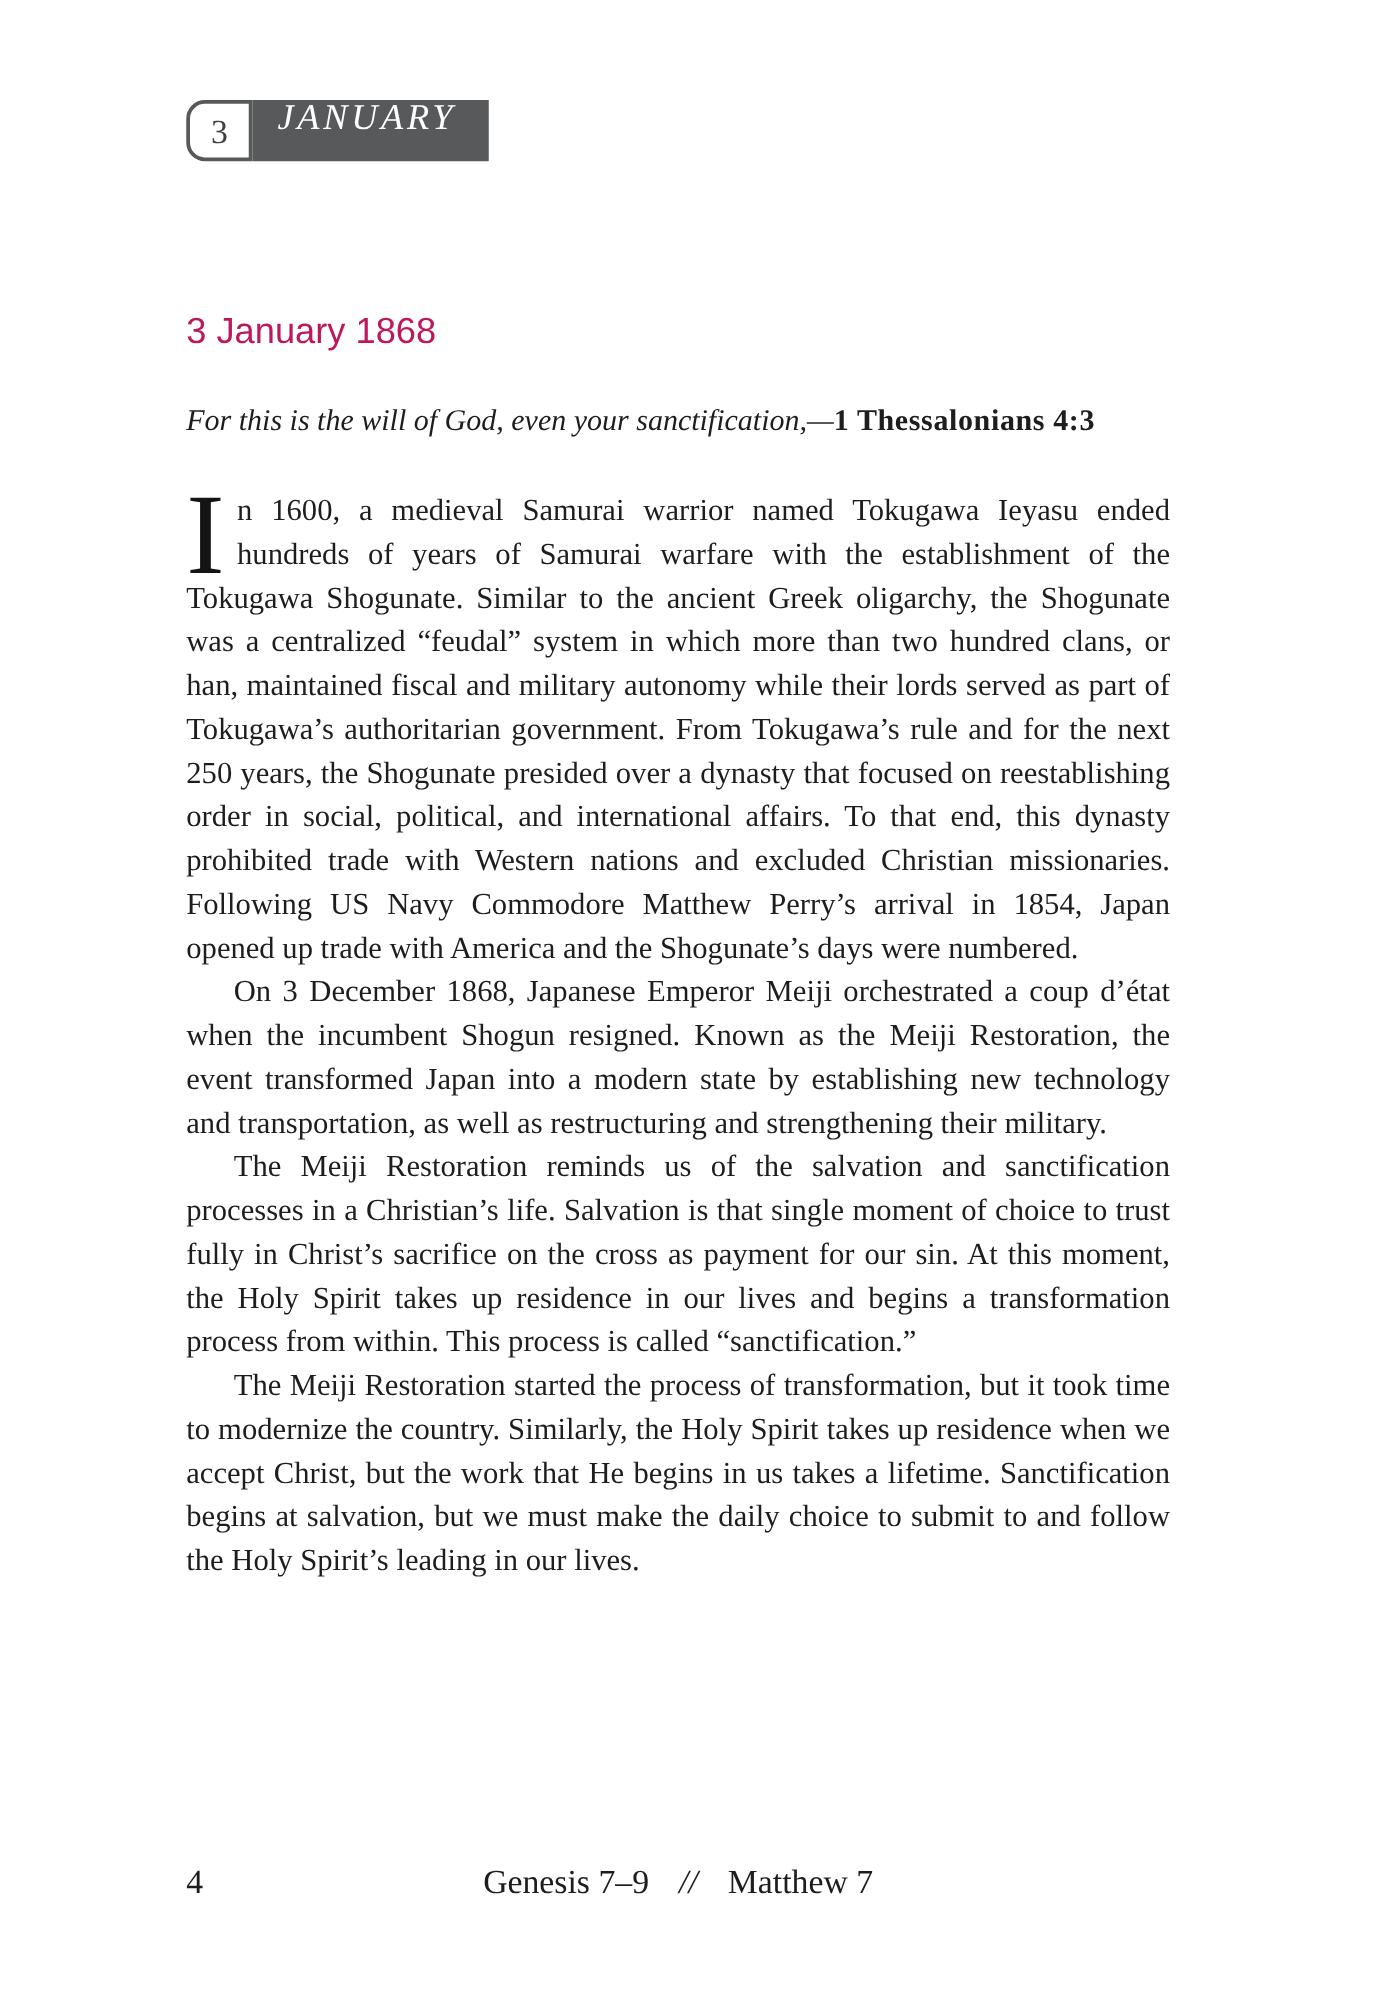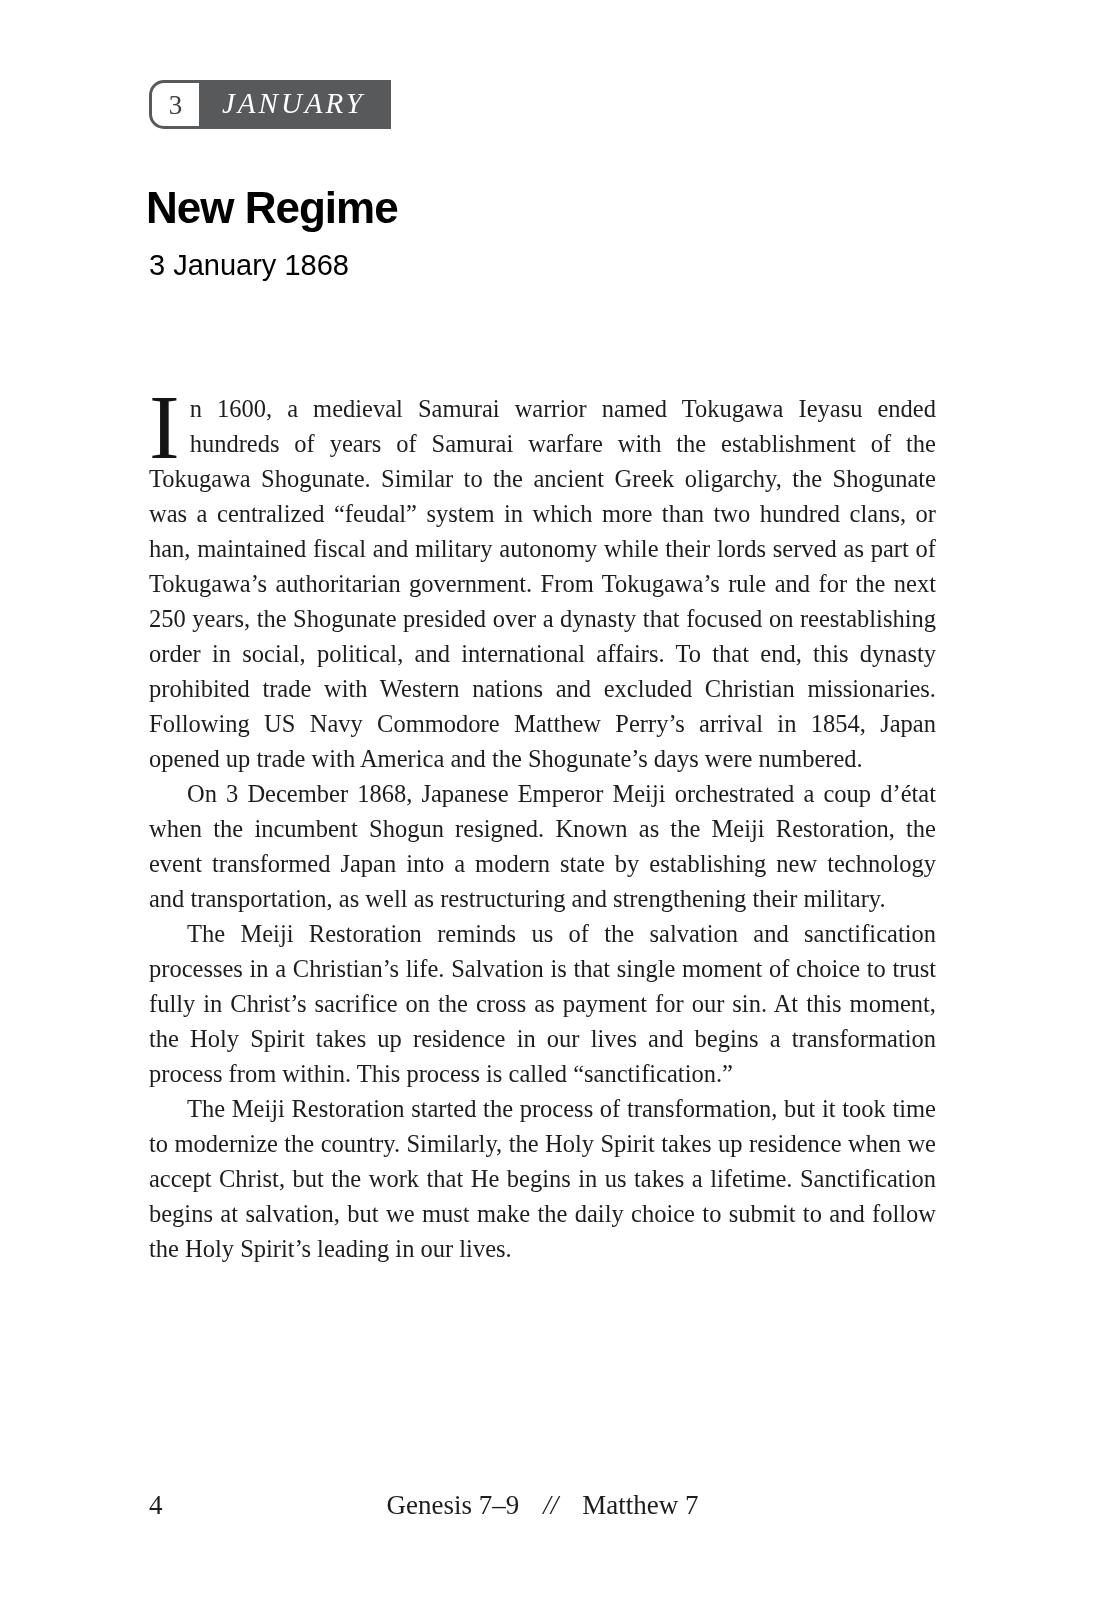--- a/index.html
+++ b/index.html
@@ -21,21 +21,21 @@
     box-sizing:border-box;
     width:53px;
     background:#ffffff;
     border:3px solid #58595b;
     border-radius:15px 0 0 15px;
     display:flex;align-items:center;justify-content:center;
   }
   .day-num{font-size:27px;color:#3f4042;line-height:1;padding-top:2px;}
   .month-box{
     background:#58595b;
-    display:flex;align-items:center;
+    display:flex;
     padding:0 26px 0 20px;
   }
   .month-label{
     color:#ffffff;
     font-style:italic;
     font-size:29px;
     letter-spacing:3px;
     line-height:1;
     padding-bottom:3px;
   }
@@ -45,21 +45,21 @@
     font-family:"Liberation Sans", sans-serif;
     font-weight:bold;
     font-size:44px;
     letter-spacing:-1px;
     color:#000000;
   }
   .dateline{
     position:absolute;left:149px;top:249px;
     font-family:"Liberation Sans", sans-serif;
     font-size:29px;
-    color:#000000;
+    color:#be185d;
   }
   
   .scripture{
     position:absolute;left:149px;top:324px;width:790px;
     font-size:24px;
     white-space:nowrap;
   }
   .scripture .quote{font-style:italic;font-weight:normal;}
   .scripture .reference{font-weight:bold;font-style:normal;letter-spacing:0.5px;}
   
@@ -100,24 +100,24 @@
 
   <header class="chapter-badge">
     <span class="day-box">
       <span class="day-num">3</span>
     </span>
     <span class="month-box">
       <span class="month-label">JANUARY</span>
     </span>
   </header>
 
-  <h1 class="title">New Regime</h1>
 
   <div class="dateline">3 January 1868</div>
 
+  <div class="scripture"><span class="quote">For this is the will of God, even your sanctification,—</span><span class="reference">1 Thessalonians 4:3</span></div>
 
   <div class="body-text">
     <p class="para"><span class="dropcap">I</span><span>n 1600, a medieval Samurai warrior named Tokugawa Ieyasu ended hundreds of years of Samurai warfare with the establishment of the Tokugawa Shogunate. Similar to the ancient Greek oligarchy, the Shogunate was a centralized “feudal” system in which more than two hundred clans, or han, maintained fiscal and military autonomy while their lords served as part of Tokugawa’s authoritarian government. From Tokugawa’s rule and for the next 250 years, the Shogunate presided over a dynasty that focused on reestablishing order in social, political, and international affairs. To that end, this dynasty prohibited trade with Western nations and excluded Christian missionaries. Following US Navy Commodore Matthew Perry’s arrival in 1854, Japan opened up trade with America and the Shogunate’s days were numbered.</span></p>
     <p class="para indent">On 3 December 1868, Japanese Emperor Meiji orchestrated a coup d’état when the incumbent Shogun resigned. Known as the Meiji Restoration, the event transformed Japan into a modern state by establishing new technology and transportation, as well as restructuring and strengthening their military.</p>
     <p class="para indent">The Meiji Restoration reminds us of the salvation and sanctification processes in a Christian’s life. Salvation is that single moment of choice to trust fully in Christ’s sacrifice on the cross as payment for our sin. At this moment, the Holy Spirit takes up residence in our lives and begins a transformation process from within. This process is called “sanctification.”</p>
     <p class="para indent">The Meiji Restoration started the process of transformation, but it took time to modernize the country. Similarly, the Holy Spirit takes up residence when we accept Christ, but the work that He begins in us takes a lifetime. Sanctification begins at salvation, but we must make the daily choice to submit to and follow the Holy Spirit’s leading in our lives.</p>
   </div>
 
   <footer class="footer">
     <span class="pagenum">4</span>

